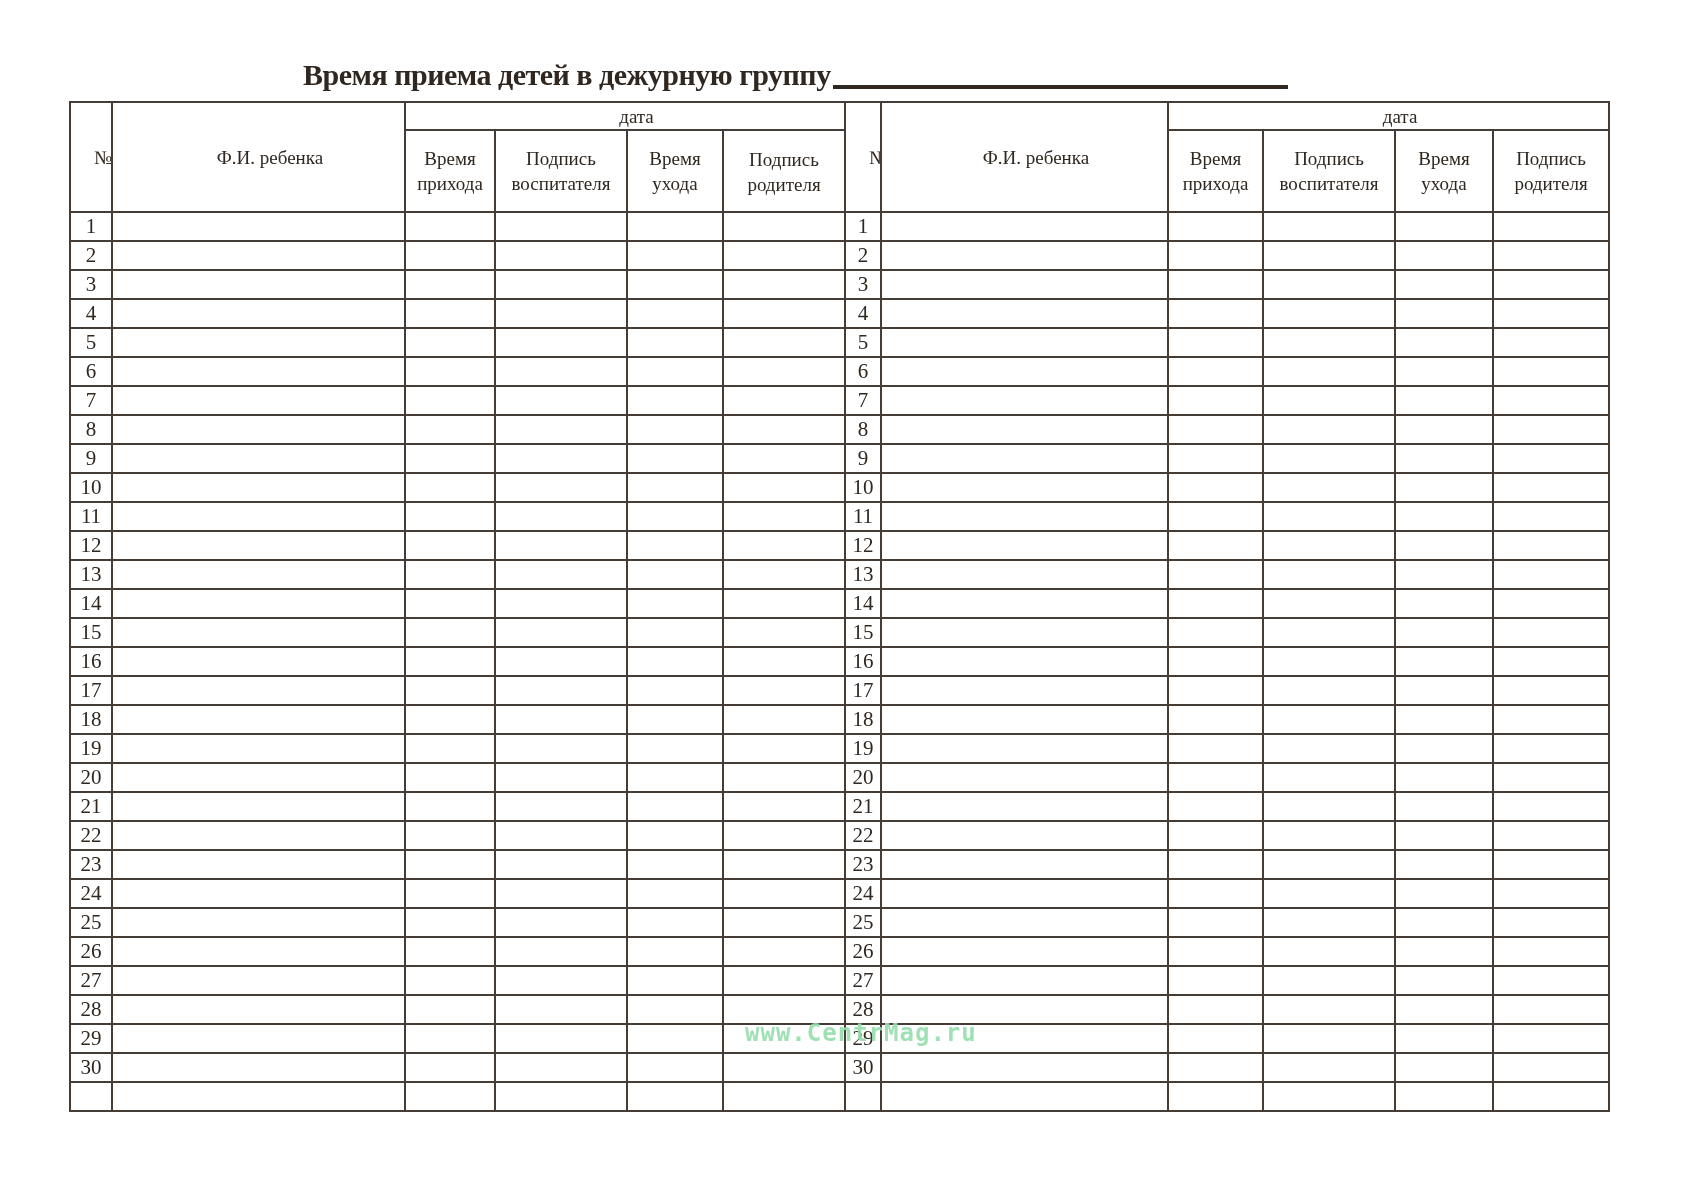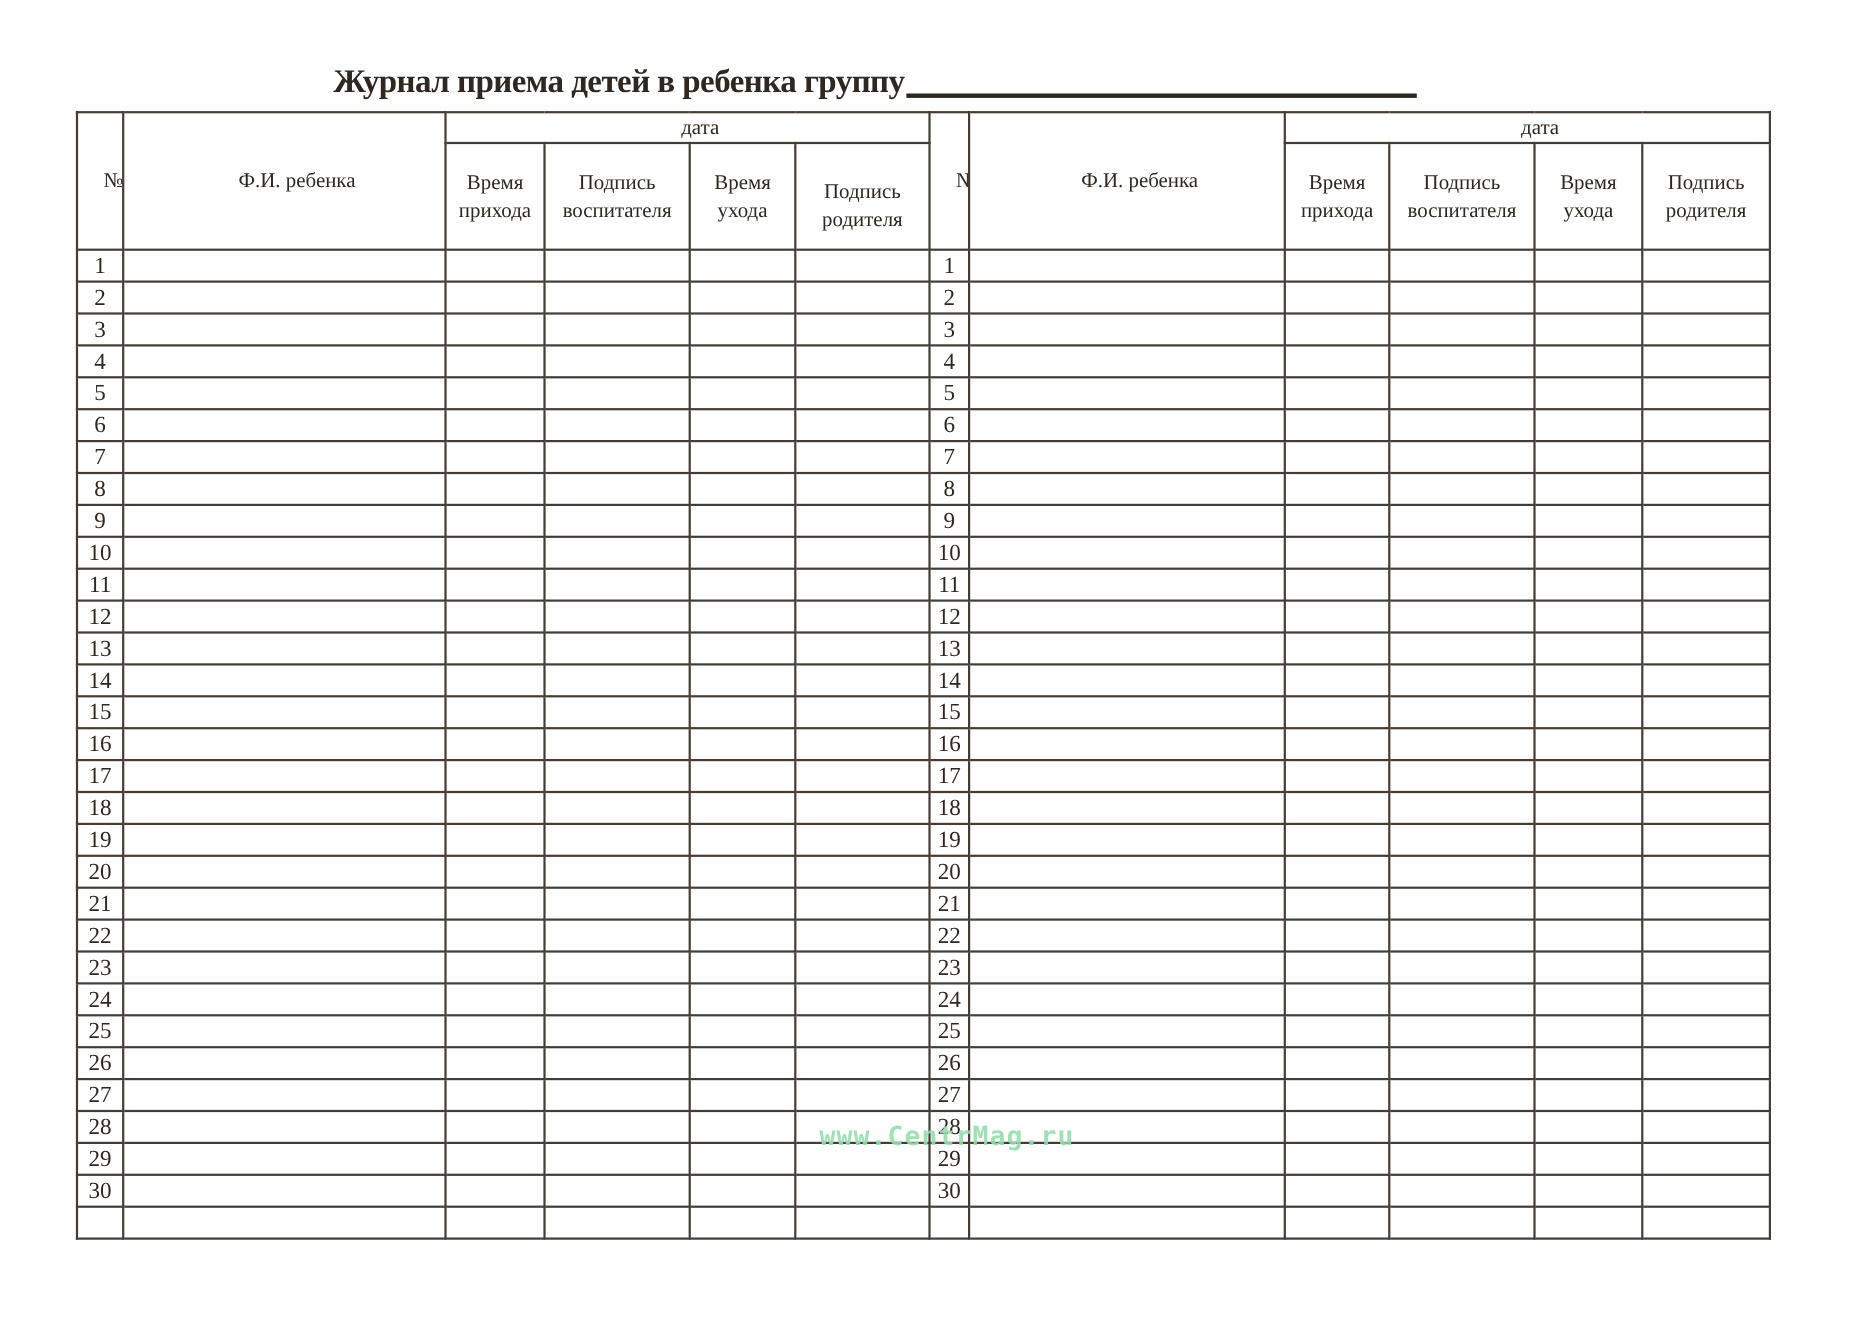--- a/index.html
+++ b/index.html
@@ -57,21 +57,21 @@
     border:2px solid var(--border-color);
     padding:0;
     font-weight:normal;
     font-size:19px;
     line-height:25px;
     text-align:center;
     vertical-align:middle;
     overflow:hidden;
   }
   .journal-table thead tr.date-row th{height:28px;padding-left:23px;}
-  .journal-table thead tr.label-row th{height:97px;}
+  .journal-table thead tr.label-row th{height:82px;}
   .journal-table thead th.shift-down{
     vertical-align:bottom;
     padding-bottom:14px;
   }
   .journal-table tbody td{height:29px;}
   .journal-table tbody td.num{
     font-size:21px;
   }
   
   .watermark{
@@ -87,21 +87,21 @@
     white-space:nowrap;
     pointer-events:none;
   }
 </style>
 </head>
 <body>
 
 <div class="page">
 
   <div class="title-wrap">
-    <span class="title-text">Журнал приема детей в ребенка группу</span>
+    <span class="title-text">Время приема детей в дежурную группу</span>
     <span class="title-underline"></span>
   </div>
 
   <table class="journal-table">
     <colgroup>
       <col style="width:42px">
         <col style="width:293px">
         <col style="width:90px">
         <col style="width:132px">
         <col style="width:96px">

